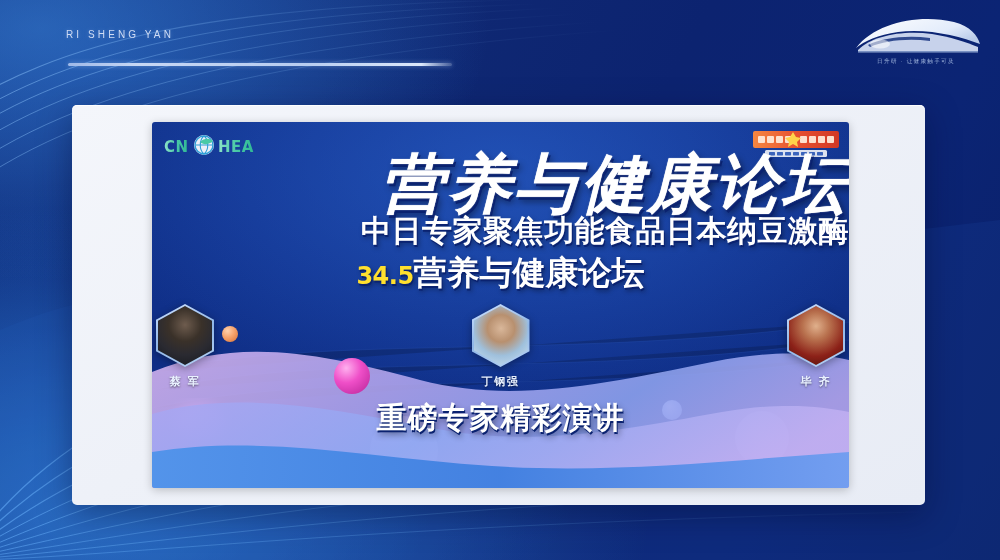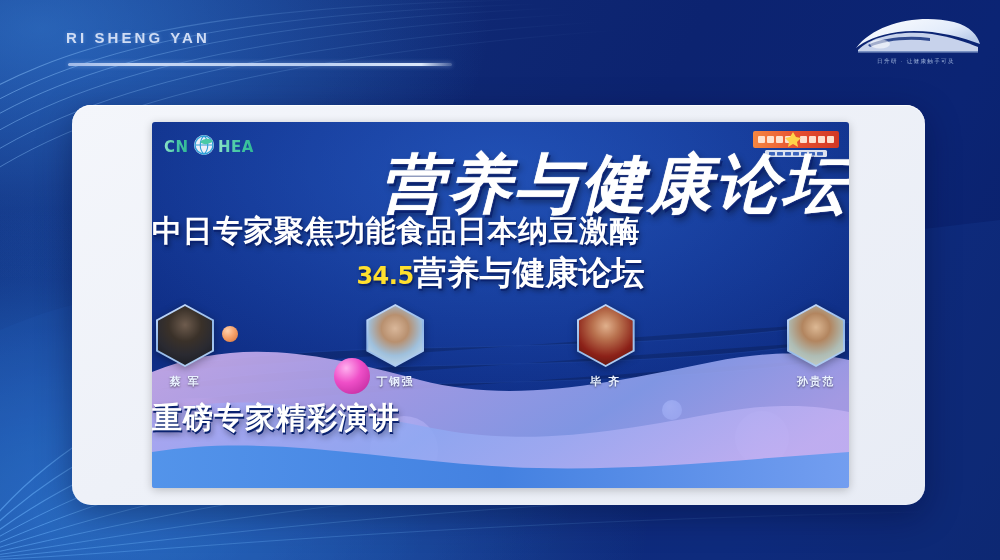--- a/index.html
+++ b/index.html
@@ -32,24 +32,24 @@
     width: 1000px;
     height: 560px;
     pointer-events: none;
   }
 
   
   #header-label {
     position: absolute;
     left: 66px;
     top: 29px;
-    font-size: 15px;
+    font-size: 10px;
     letter-spacing: 3.1px;
     color: #cfdcf4;
-    font-weight: 700;
+    font-weight: 400;
     white-space: nowrap;
     text-shadow: 0 0 4px rgba(160,200,255,0.35);
   }
   #header-rule {
     position: absolute;
     left: 68px;
     top: 63px;
     width: 384px;
     height: 3px;
     border-radius: 2px;
@@ -79,21 +79,21 @@
   }
 
   
   #card {
     position: absolute;
     left: 72px;
     top: 105px;
     width: 853px;
     height: 400px;
     background: linear-gradient(150deg, #f4f6fb 0%, #eef1f8 45%, #e8ecf5 100%);
-    border-radius: 19px;
+    border-radius: 5px;
     box-shadow: 0 10px 34px rgba(0,10,50,0.42), 0 1px 0 rgba(255,255,255,0.85) inset;
   }
 
   
   #poster {
     position: absolute;
     left: 80px;
     top: 17px;
     width: 697px;
     height: 366px;
@@ -143,21 +143,21 @@
       0 0 1px #ffffff,
       2px 3px 0 #0a2270,
       3px 5px 7px rgba(0,0,0,0.45);
     white-space: nowrap;
     font-style: italic;
   }
   #poster-subtitle {
     position: absolute;
     left: 0; right: 0;
     top: 94px;
-    text-align: left;
+    text-align: right;
     font-size: 30px;
     line-height: 1;
     font-weight: 700;
     color: #ffffff;
     letter-spacing: 0.5px;
     font-family: "DejaVu Sans", "Liberation Sans", sans-serif;
     text-shadow: 1px 2px 0 #0a2270, 2px 3px 5px rgba(0,0,0,0.40);
     white-space: nowrap;
   }
   #poster-stat {
@@ -221,21 +221,21 @@
     white-space: nowrap;
     font-family: "DejaVu Sans", "Liberation Sans", sans-serif;
     text-shadow: 0 1px 2px rgba(0,0,0,0.5);
   }
 
   
   #poster-footer {
     position: absolute;
     left: 0; right: 0;
     top: 276px;
-    text-align: left;
+    text-align: center;
     font-size: 30px;
     font-weight: 700;
     color: #ffffff;
     letter-spacing: 1px;
     font-family: "DejaVu Sans", "Liberation Sans", sans-serif;
     text-shadow: 1px 2px 0 #0a2270, 2px 4px 6px rgba(0,0,0,0.45);
     white-space: nowrap;
     z-index: 4;
   }
 </style>
@@ -481,27 +481,20 @@
         </div>
 
         <div class="speaker">
           <div class="hex-wrap">
             <div class="hex-border"></div>
             <div class="hex-photo" style="background:radial-gradient(circle at 50% 34%, #e0b08c 0%, #b9724f 28%, #8c2118 64%, #4a1009 100%);"></div>
           </div>
           <div class="speaker-name">毕 齐</div>
         </div>
 
-        <div class="speaker">
-          <div class="hex-wrap">
-            <div class="hex-border"></div>
-            <div class="hex-photo" style="background:radial-gradient(circle at 50% 36%, #dcb894 0%, #b2855f 30%, #aebcb4 62%, #cdd7cf 100%);"></div>
-          </div>
-          <div class="speaker-name">孙贵范</div>
-        </div>
 
 
 
       </div>
 
       <div id="poster-footer">重磅专家精彩演讲</div>
 
     </div>
   </div>
 </div>

